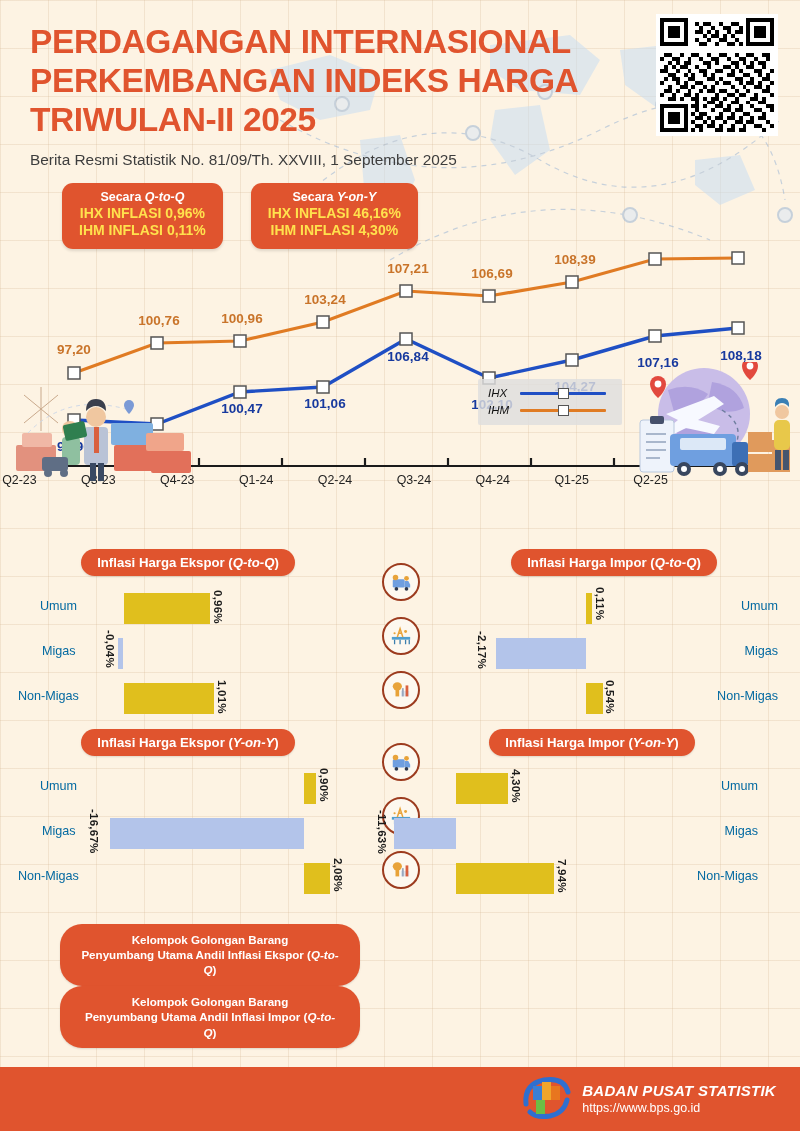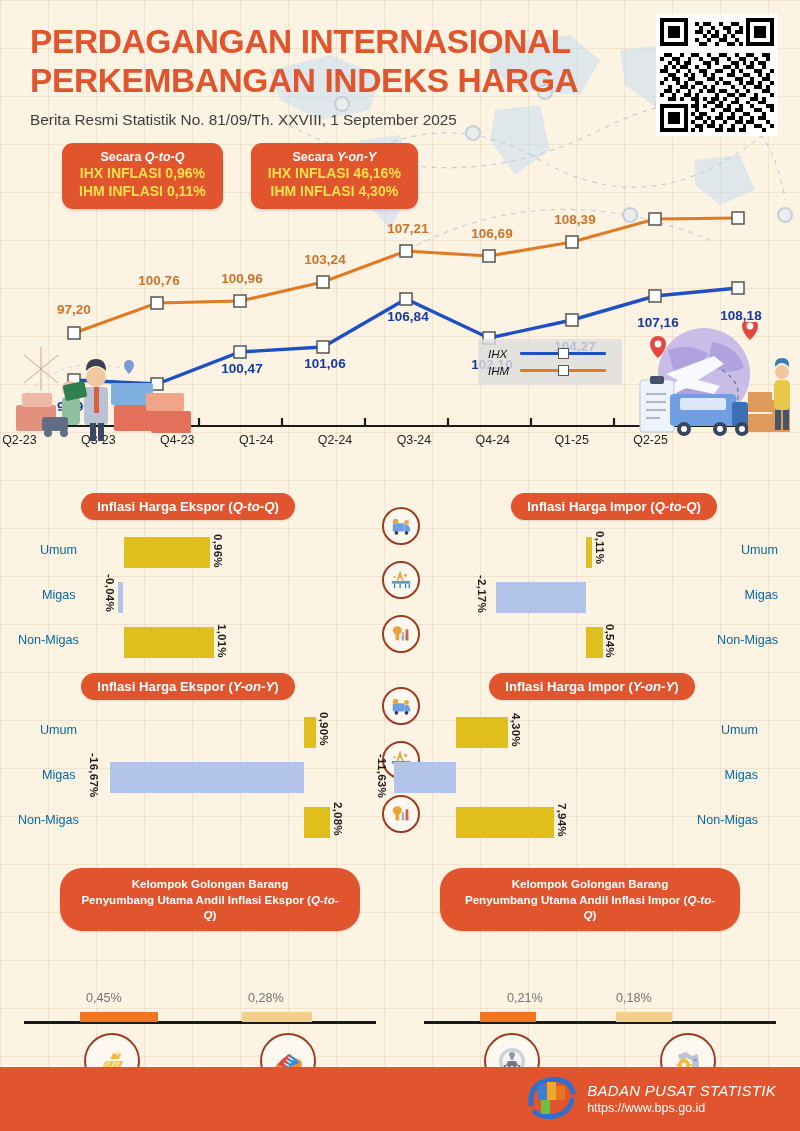--- a/index.html
+++ b/index.html
@@ -114,21 +114,21 @@
 
   .center-icons { position: absolute; left: 374px; top: 14px; width: 54px; }
   .cicon {
     width: 38px; height: 38px; border-radius: 50%;
     border: 2px solid #9c3b1e; background: #fdf8ef;
     margin: 0 auto 16px; display:flex; align-items:center; justify-content:center;
     font-size: 18px;
   }
 
   
-  .pill-row { display: flex; justify-content: space-between; padding: 0 60px; margin-top: 20px; }
+  .pill-row { display: flex; justify-content: space-between; padding: 0 60px; margin-top: 20px; flex-direction: column; }
   .pill {
     background: #e0542e; color: #fff; border-radius: 22px; text-align: center;
     font-size: 11.6px; font-weight: bold; line-height: 1.33; padding: 8px 20px;
     width: 300px;
     box-shadow: 0 1px 2px rgba(0,0,0,0.12);
   }
   .pill i { font-style: italic; }
 
   
   .contrib-area { display: flex; margin-top: 62px; }
@@ -146,21 +146,21 @@
     margin: 0 auto 7px; display:flex; align-items:center; justify-content:center;
   }
 
   
   .footer {
     position: absolute; left: 0; bottom: 0; width: 800px; height: 64px;
     background: #e0542e; display: flex; align-items: center; justify-content: flex-end;
     padding-right: 24px; gap: 10px; z-index: 3;
   }
   .footer-txt { color: #fff; line-height: 1.25; }
-  .footer-name { font-size: 15px; font-weight: normal; font-style: italic; letter-spacing: 0.3px; }
+  .footer-name { font-size: 15px; font-weight: bold; font-style: italic; letter-spacing: 0.3px; }
   .footer-url { font-size: 12.5px; }
 </style>
 </head>
 <body>
 
 <div class="grid-bg"></div>
 
 <svg class="worldmap" viewBox="0 0 560 300">
   <g fill="#c9def2">
     <path d="M30 70 L90 55 L140 75 L130 110 L80 120 L40 100 Z"></path>
@@ -184,20 +184,21 @@
       <circle cx="545" cy="215" r="7"></circle>
   </g>
 </svg>
 
 <div class="layer">
 
   <div class="header">
     <div class="title">
       <div>PERDAGANGAN INTERNASIONAL</div>
       <div>PERKEMBANGAN INDEKS HARGA</div>
+      <div>TRIWULAN-II 2025</div>
     </div>
     <div class="subtitle">Berita Resmi Statistik No. 81/09/Th. XXVIII, 1 September 2025</div>
 
     <div class="qr">
       <svg viewBox="0 0 29 29" shape-rendering="crispEdges">
         <rect width="29" height="29" fill="#fff"></rect>
         <g fill="#000">
           <rect x="0" y="0" width="7" height="1"></rect>
             <rect x="0" y="6" width="7" height="1"></rect>
           <rect x="0" y="0" width="1" height="7"></rect>
@@ -603,21 +604,21 @@
       <div>Q4-23</div>
       <div>Q1-24</div>
       <div>Q2-24</div>
       <div>Q3-24</div>
       <div>Q4-24</div>
       <div>Q1-25</div>
       <div>Q2-25</div>
     </div>
   </div>
 
-  <div class="bars-section" style="height:170px; margin-top:12px;">
+  <div class="bars-section" style="height:170px; margin-top:28px;">
 
     <div class="center-icons">
       <div class="cicon">
         <svg width="22" height="22" viewBox="0 0 24 24">
             <g fill="#6f9fe0">
               <rect x="3" y="9" width="13" height="9" rx="1.5"></rect>
               <path d="M16 11h4l2 4v3h-6z"></path>
             </g>
             <g fill="#2f3a4d">
               <circle cx="7" cy="19.5" r="2"></circle>

